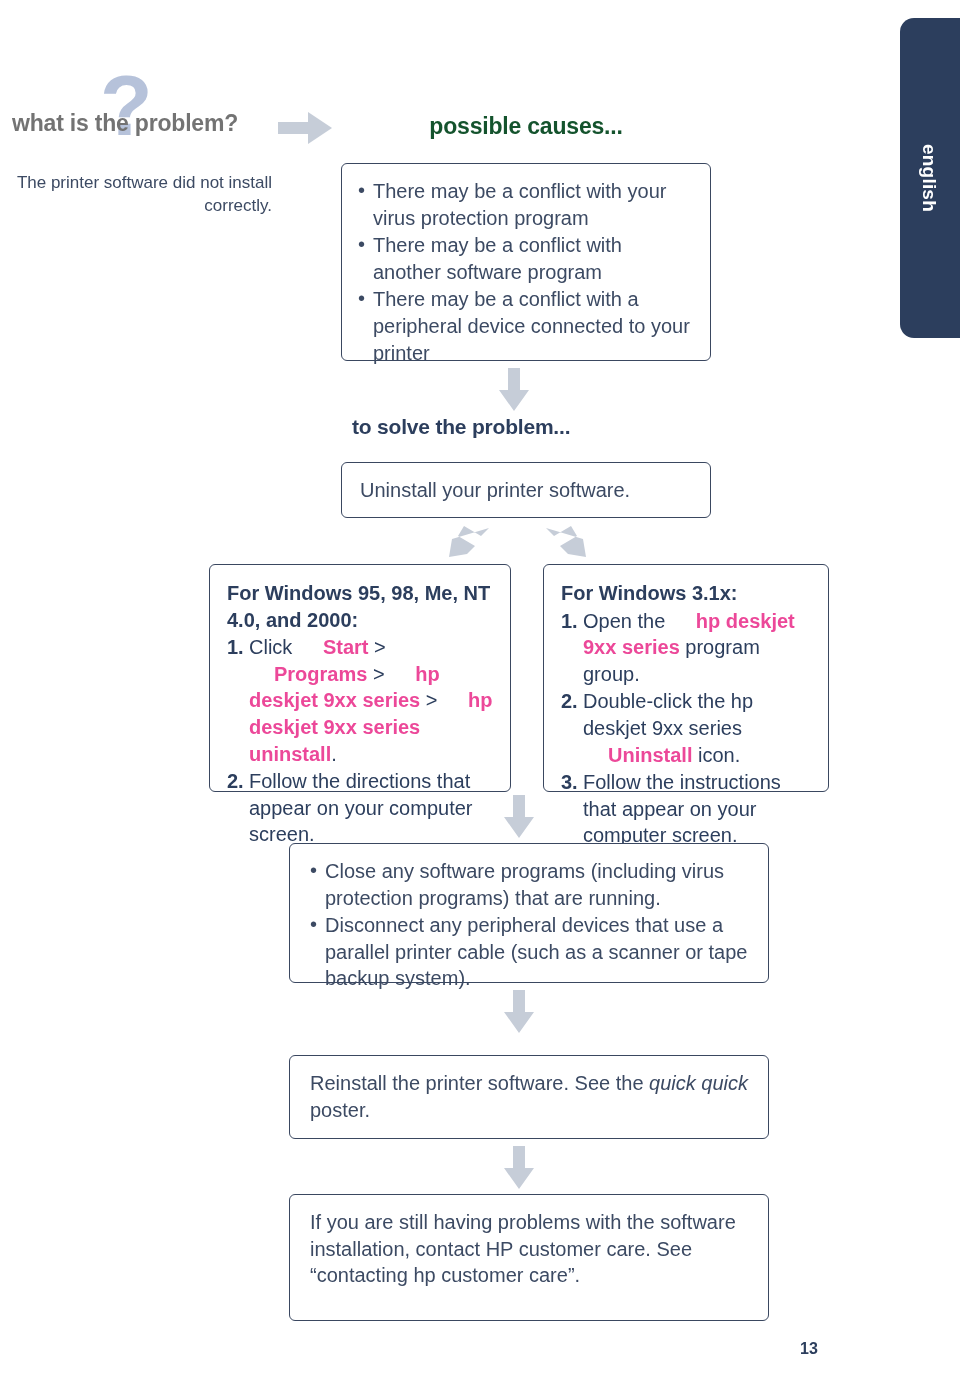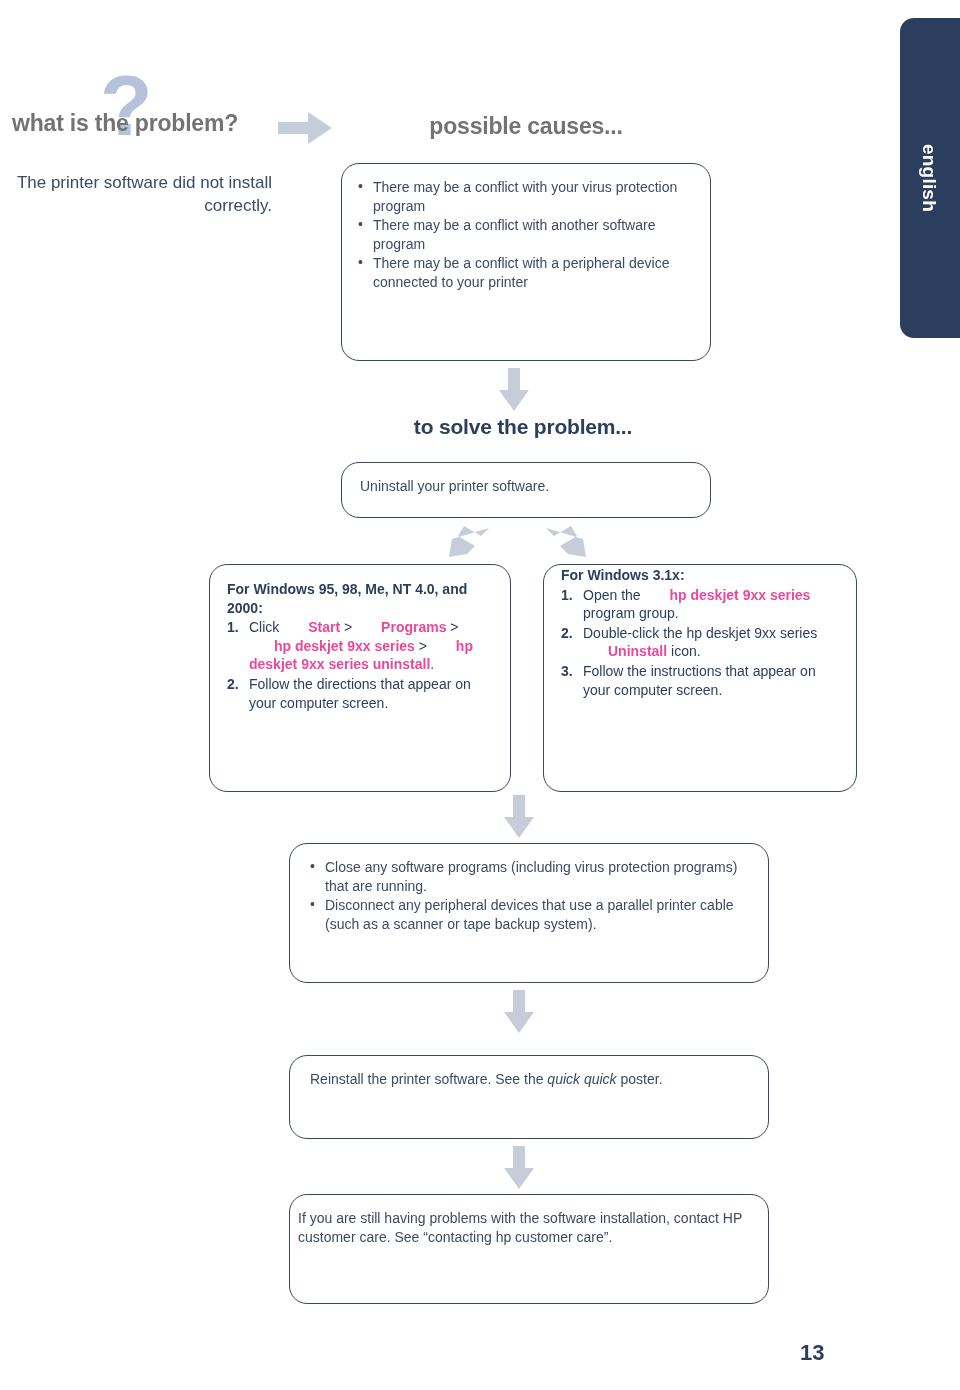--- a/index.html
+++ b/index.html
@@ -82,43 +82,43 @@
     text-align: right;
   }
   .h-causes {
     position: absolute;
     left: 341px;
     top: 113px;
     width: 370px;
     text-align: center;
     font-size: 23px;
     font-weight: bold;
-    color: #737373;
+    color: #14532d;
     letter-spacing: -0.2px;
   }
   .h-solve {
     position: absolute;
-    left: 338px;
+    left: 352px;
     top: 415px;
     width: 370px;
-    text-align: center;
+    text-align: left;
     font-size: 21px;
     font-weight: bold;
     color: #2c3e5d;
     letter-spacing: -0.2px;
   }
 
   
   .box {
     position: absolute;
     box-sizing: border-box;
     border: 1.6px solid #3a4760;
-    border-radius: 18px;
+    border-radius: 6px;
     background: #ffffff;
-    font-size: 14px;
+    font-size: 20px;
     line-height: 1.33;
     color: #3c4a63;
   }
   .box-strong { color: #2c3e5d; }
 
   ul.bullets {
     margin: 0;
     padding: 0;
     list-style: none;
   }
@@ -153,44 +153,44 @@
     font-weight: bold;
     color: #2c3e5d;
   }
   b, strong { color: #ec4899; font-weight: bold; margin-left: 25px; }
   i, em { font-style: italic; }
 
   
   #box-causes   { left: 341px; top: 163px;  width: 370px; height: 198px; padding: 14px 18px 0 16px; }
   #box-uninstall{ left: 341px; top: 462px;  width: 370px; height: 56px;  padding: 14px 0 0 18px; }
   #box-win9x    { left: 209px; top: 564px;  width: 302px; height: 228px; padding: 15px 14px 0 17px; }
-  #box-win31    { left: 543px; top: 564px;  width: 314px; height: 228px; padding: 1px 14px 0 17px; }
+  #box-win31    { left: 543px; top: 564px;  width: 286px; height: 228px; padding: 15px 14px 0 17px; }
   #box-close    { left: 289px; top: 843px;  width: 480px; height: 140px; padding: 14px 18px 0 20px; }
   #box-reinstall{ left: 289px; top: 1055px; width: 480px; height: 84px;  padding: 14px 18px 0 20px; }
-  #box-contact  { left: 289px; top: 1194px; width: 480px; height: 110px; padding: 14px 18px 0 8px; }
+  #box-contact  { left: 289px; top: 1194px; width: 480px; height: 127px; padding: 14px 18px 0 20px; }
 
   
   .arrow { position: absolute; }
   .arrow svg { display: block; }
 
   #arrow-right { left: 278px; top: 108px; }
   #arrow-causes-down { left: 498px; top: 368px; }
   #arrow-dl { left: 448px; top: 522px; }
   #arrow-dr { left: 545px; top: 522px; }
   #arrow-win-down { left: 503px; top: 795px; }
   #arrow-close-down { left: 503px; top: 990px; }
   #arrow-reinstall-down { left: 503px; top: 1146px; }
 
   .page-num {
     position: absolute;
     left: 800px;
     top: 1340px;
     width: 60px;
     text-align: left;
-    font-size: 22px;
+    font-size: 16px;
     font-weight: bold;
     color: #2c3e5d;
   }
 </style>
 </head>
 <body>
 
 <div class="page">
 
   <div class="lang-tab">

